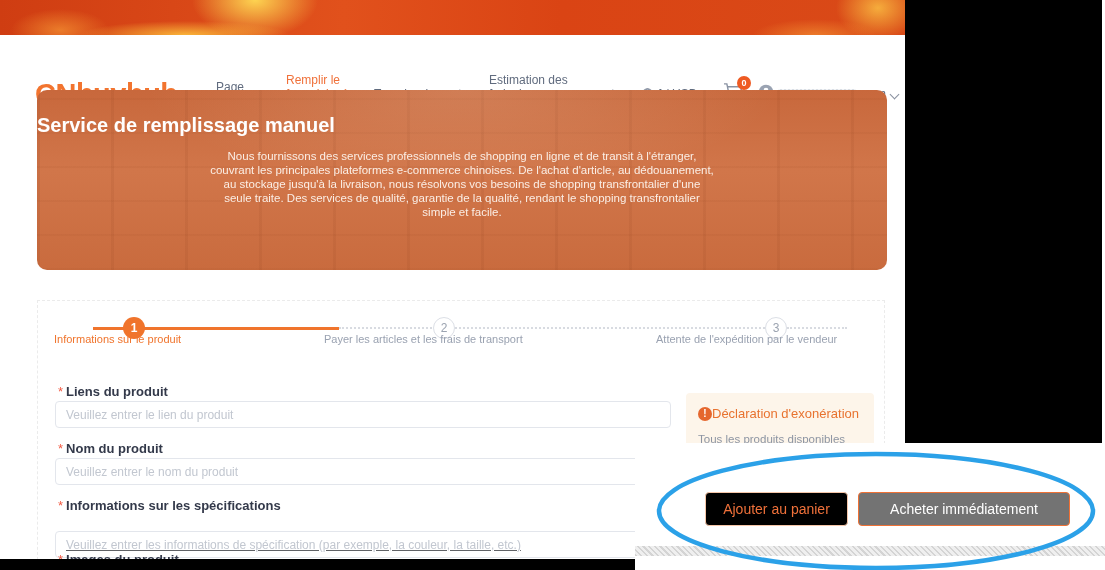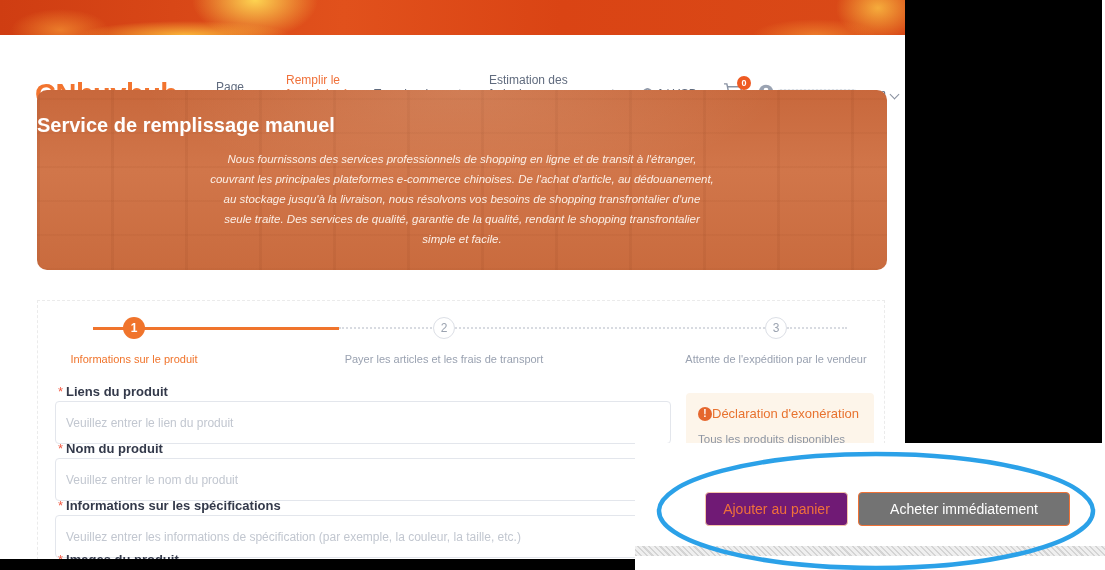--- a/index.html
+++ b/index.html
@@ -42,63 +42,63 @@
   .icon-svg{display:inline-block;vertical-align:middle;}
 
   
   .hero{position:absolute;left:37px;top:90px;width:850px;height:180px;border-radius:10px;overflow:hidden;
     background:
       radial-gradient(440px 130px at 50% 0%, rgba(255,236,214,.16), transparent 72%),
       repeating-linear-gradient(90deg, rgba(135,58,24,.10) 0 3px, rgba(0,0,0,0) 3px 74px),
       repeating-linear-gradient(0deg, rgba(148,68,28,.08) 0 2px, rgba(0,0,0,0) 2px 34px),
       linear-gradient(180deg,#c8683c,#d1764a 45%,#c96b3e);}
   .hero h1{margin:24px 0 0;text-align:left;font-size:20px;color:#ffffff;font-weight:bold;}
-  .hero p{width:505px;margin:12px auto 0;text-align:center;font-size:11.5px;line-height:20px;color:#fbeee5;font-style:italic;}
+  .hero p{width:505px;margin:12px auto 0;text-align:center;font-size:11.5px;line-height:14px;color:#fbeee5;}
 
   
   .card{position:absolute;left:37px;top:300px;width:848px;height:270px;background:#fff;
         border:1px dashed #ebebeb;border-bottom:none;box-sizing:border-box;}
   .sline-o{position:absolute;left:55px;top:26px;width:246px;height:3px;background:#f0742c;}
   .sline-g1{position:absolute;left:301px;top:26px;width:104px;border-top:2px dotted #d8dbe1;}
   .sline-g2{position:absolute;left:417px;top:26px;width:310px;border-top:2px dotted #d8dbe1;}
   .sline-g3{position:absolute;left:749px;top:26px;width:60px;border-top:2px dotted #d8dbe1;}
   .scircle{position:absolute;top:16px;width:22px;height:22px;border-radius:50%;box-sizing:border-box;
            text-align:center;font-size:12px;line-height:22px;background:#fff;}
   .sc1{left:85px;background:#f0742c;color:#fff;font-weight:bold;}
   .sc2{left:395px;border:1px solid #dcdfe6;color:#9ba3b0;line-height:20px;}
   .sc3{left:727px;border:1px solid #dcdfe6;color:#9ba3b0;line-height:20px;}
-  .slabel{position:absolute;top:52px;font-size:11px;text-align:center;color:#9aa2b1;}
+  .slabel{position:absolute;top:32px;font-size:11px;text-align:left;color:#9aa2b1;}
   .sl1{left:16px;width:160px;color:#f0742c;}
   .sl2{left:286px;width:240px;}
   .sl3{left:618px;width:240px;}
 
   .fgroup-label{position:absolute;left:20px;font-size:13px;font-weight:bold;color:#33394a;text-align:center;}
   .req{color:#f25a43;margin-right:3px;font-weight:normal;}
   .finput{position:absolute;left:17px;width:594px;height:25px;border:1px solid #e3e6ec;border-radius:4px;
-          padding:8px 10px;font-family:"Liberation Sans",sans-serif;font-size:12px;color:#606266;outline:none;}
+          padding:0 10px;font-family:"Liberation Sans",sans-serif;font-size:12px;color:#606266;outline:none;}
   .finput::placeholder{color:#c2c7d0;}
 
   
   .notice{position:absolute;left:648px;top:92px;width:188px;height:150px;background:#fdf5ea;
           border-radius:4px;padding:13px 12px;box-sizing:border-box;}
   .notice-head{display:flex;align-items:center;}
   .warn-ico{width:14px;height:14px;border-radius:50%;background:#e5672e;color:#fff;font-size:10px;
             line-height:14px;text-align:center;font-weight:bold;flex:none;}
   .notice-title{font-size:13px;color:#e8722f;}
   .notice-body{margin-top:10px;font-size:11.5px;line-height:16px;color:#8d95a3;}
 
   
   .black-tr{position:absolute;left:905px;top:0;width:197px;height:443px;background:#000;}
   .black-bottom{position:absolute;left:0;top:559px;width:905px;height:11px;background:#000;}
   .overlay{position:absolute;left:635px;top:443px;width:470px;height:127px;background:#fff;}
   .hatch{position:absolute;left:0;top:103px;width:470px;height:10px;
          background:repeating-linear-gradient(45deg,#d4d4d4 0 1.5px,#efefef 1.5px 4px);}
   .btn{position:absolute;top:49px;height:34px;border-radius:4px;font-family:"Liberation Sans",sans-serif;
        font-size:14px;cursor:pointer;}
-  .btn-outline{left:70px;width:143px;background:#701a75;border:1px solid #f6c6a8;color:#f0713a;}
+  .btn-outline{left:70px;width:143px;background:#000000;border:1px solid #f6c6a8;color:#f0713a;}
   .btn-solid{left:223px;width:212px;background:#737373;border:1px solid #ef7135;color:#fff;}
 
   .ellipse-svg{position:absolute;left:0;top:0;width:1105px;height:570px;pointer-events:none;}
 </style>
 </head>
 <body>
 
 <div class="page">
 
   <div class="main">
@@ -171,21 +171,21 @@
       <div class="slabel sl2">Payer les articles et les frais de transport</div>
       <div class="slabel sl3">Attente de l'expédition par le vendeur</div>
 
       <div class="fgroup-label" style="top:83px"><span class="req">*</span><span>Liens du produit</span></div>
       <input class="finput" style="top: 100px;" placeholder="Veuillez entrer le lien du produit">
 
       <div class="fgroup-label" style="top:140px"><span class="req">*</span><span>Nom du produit</span></div>
       <input class="finput" style="top: 157px;" placeholder="Veuillez entrer le nom du produit">
 
       <div class="fgroup-label" style="top:197px"><span class="req">*</span><span>Informations sur les spécifications</span></div>
-      <input class="finput" style="top: 214px;" placeholder="Veuillez entrer les informations de spécification (par exemple, la couleur, la taille, etc.)">
+      <input class="finput" style="top: 230px; text-decoration: underline;" placeholder="Veuillez entrer les informations de spécification (par exemple, la couleur, la taille, etc.)">
 
       <div class="fgroup-label" style="top:251px"><span class="req">*</span><span>Images du produit</span></div>
 
       <div class="notice">
         <div class="notice-head">
           <span class="warn-ico">!</span>
           <span class="notice-title">Déclaration d'exonération</span>
         </div>
         <div class="notice-body">Tous les produits disponibles sur CNBuyHub sont récupérés depuis des</div>
       </div>

